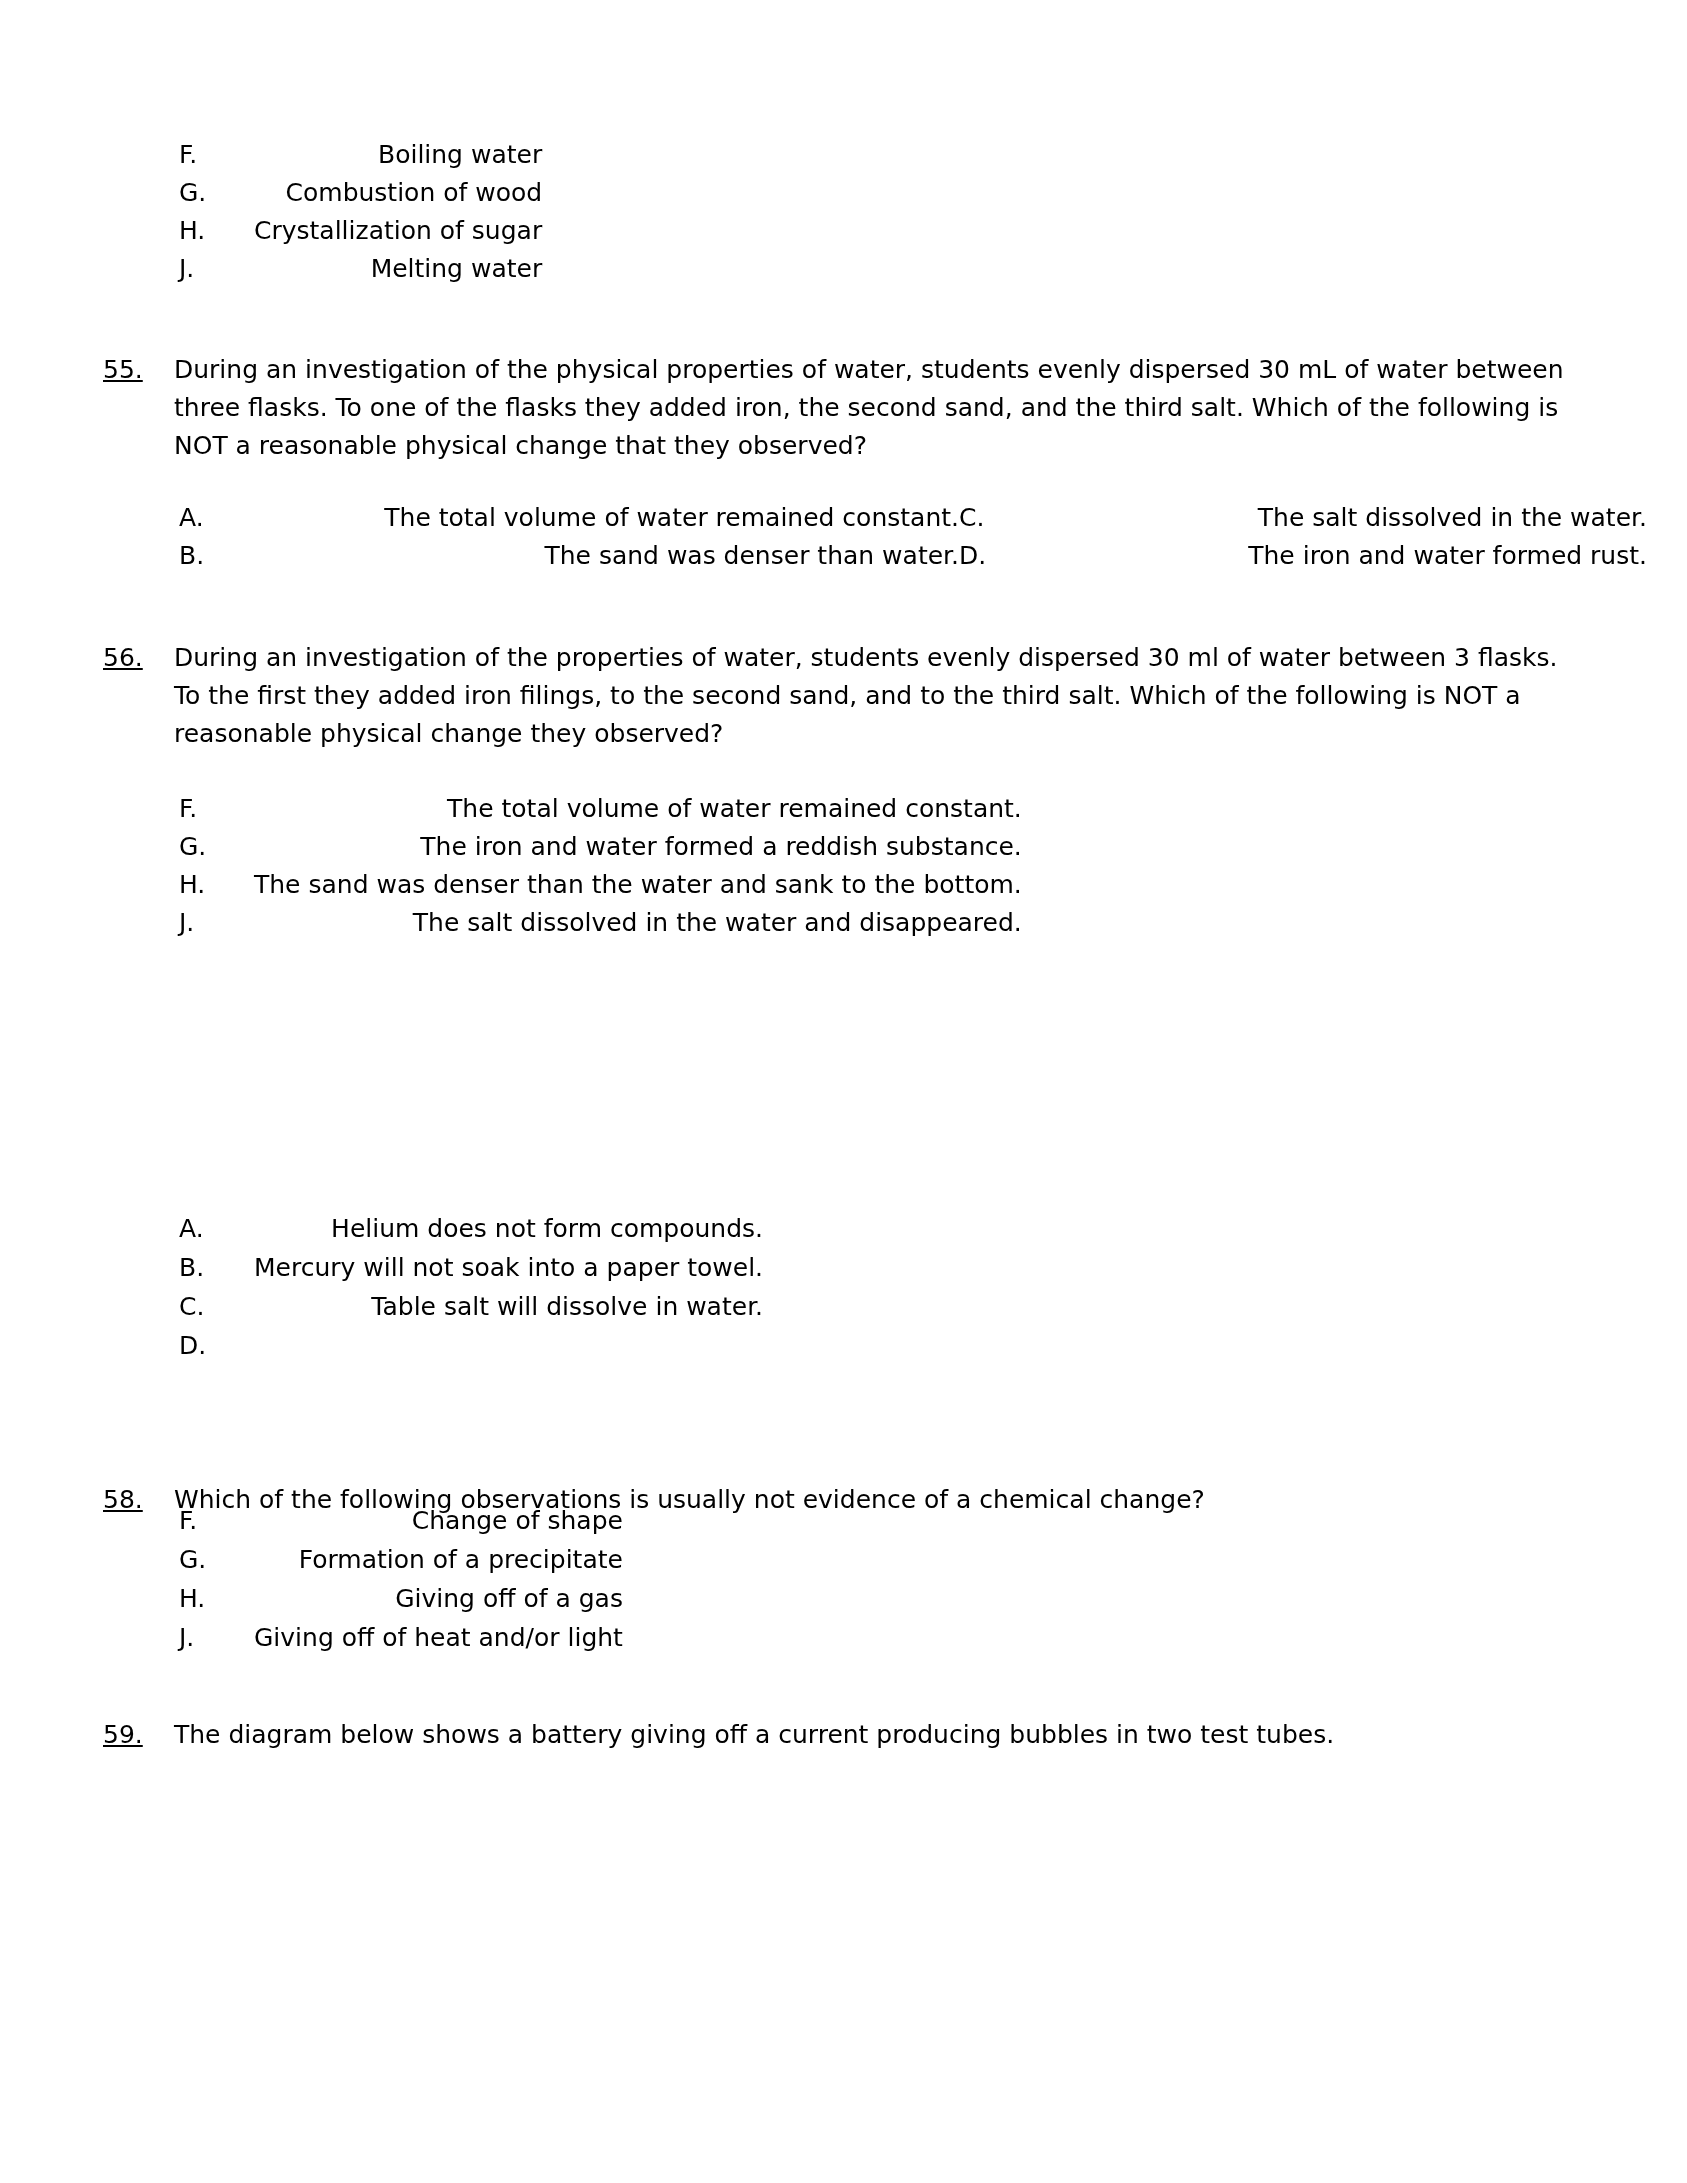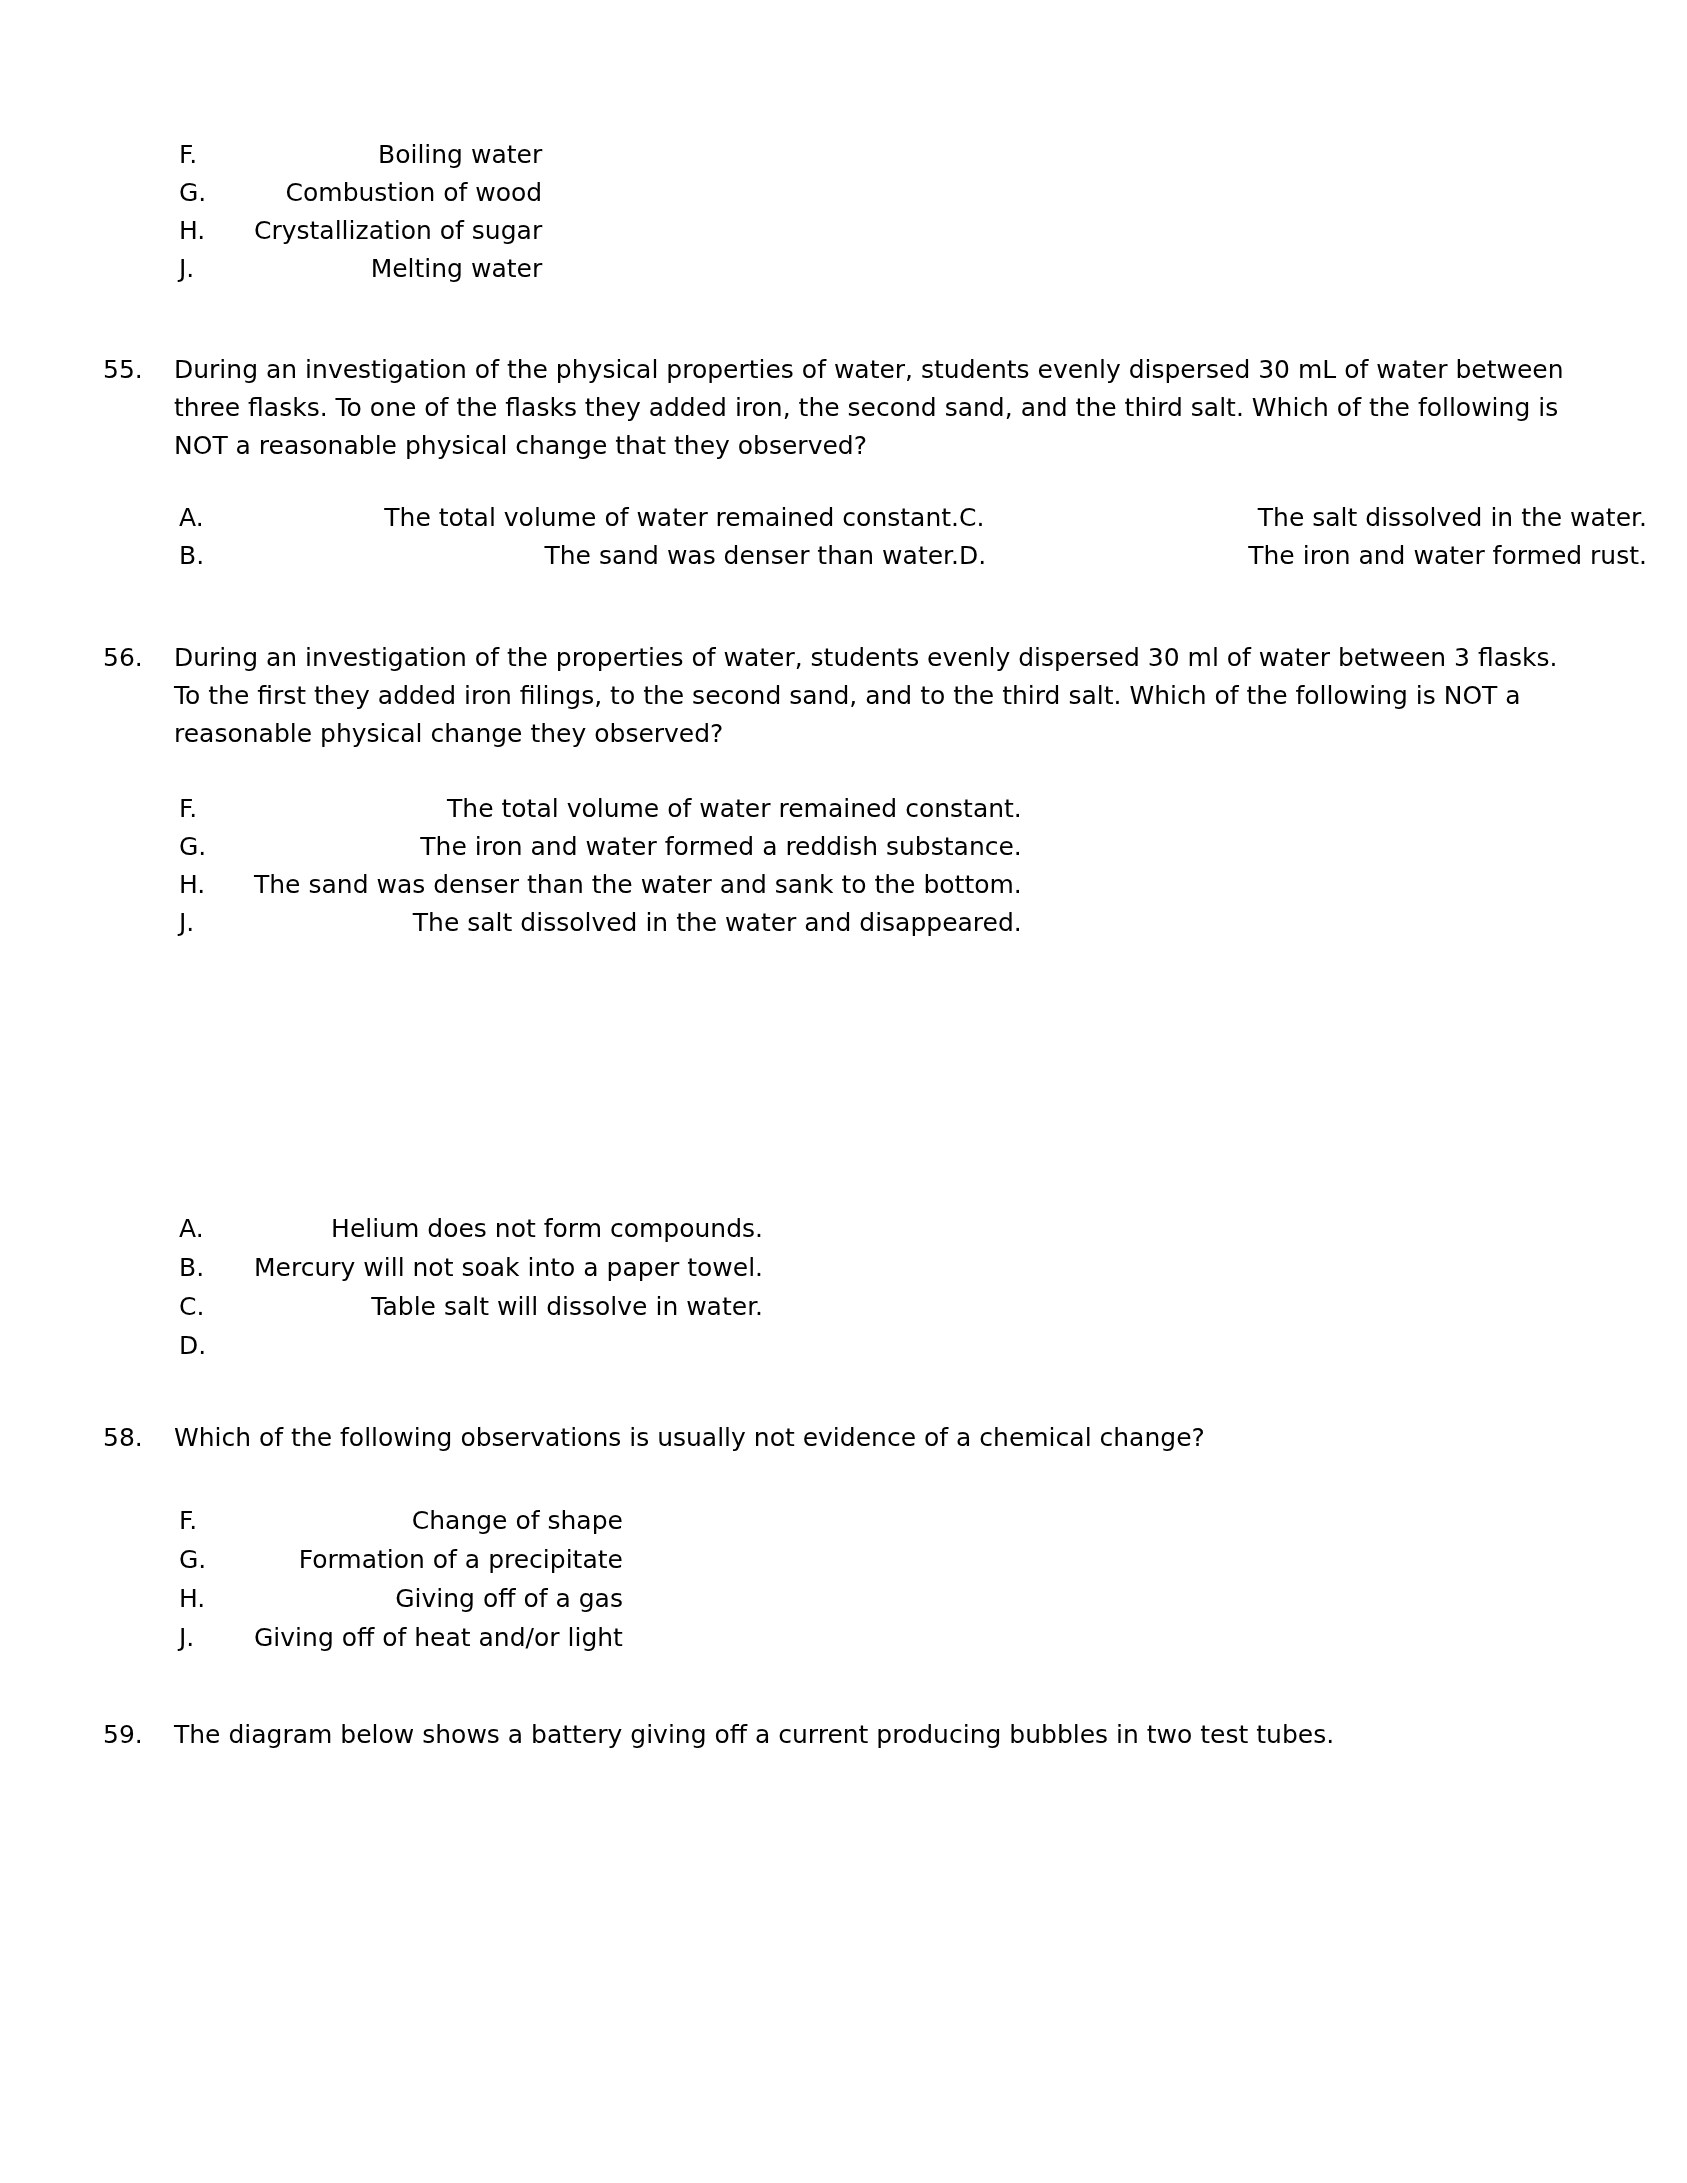--- a/index.html
+++ b/index.html
@@ -24,20 +24,21 @@
   .question {
     left: 103px;
     display: flex;
     align-items: flex-start;
     line-height: 38px;
   }
   .qnum {
     display: inline-block;
     width: 71px;
     flex: 0 0 71px;
+    text-decoration: underline;
   }
   .qtext {
     width: 1416px;
   }
   
   .opt-list {
     left: 179px;
     line-height: 38px;
   }
   .opt-list.wide-lh {
@@ -148,21 +149,21 @@
     </div>
     <div class="opt-row">
       <span class="letter">C.</span>
       <span class="opt-text">Table salt will dissolve in water.</span>
     </div>
     <div class="opt-row">
       <span class="letter">D.</span>
     </div>
   </div>
 
-  <div class="block question" style="top:1419px">
+  <div class="block question" style="top:1481px">
     <span class="qnum">58.</span>
     <div class="qtext">Which of the following observations is usually not evidence of a chemical change?</div>
   </div>
 
   <div class="block opt-list wide-lh" style="top:1501px">
     <div class="opt-row">
       <span class="letter">F.</span>
       <span class="opt-text">Change of shape</span>
     </div>
     <div class="opt-row">

